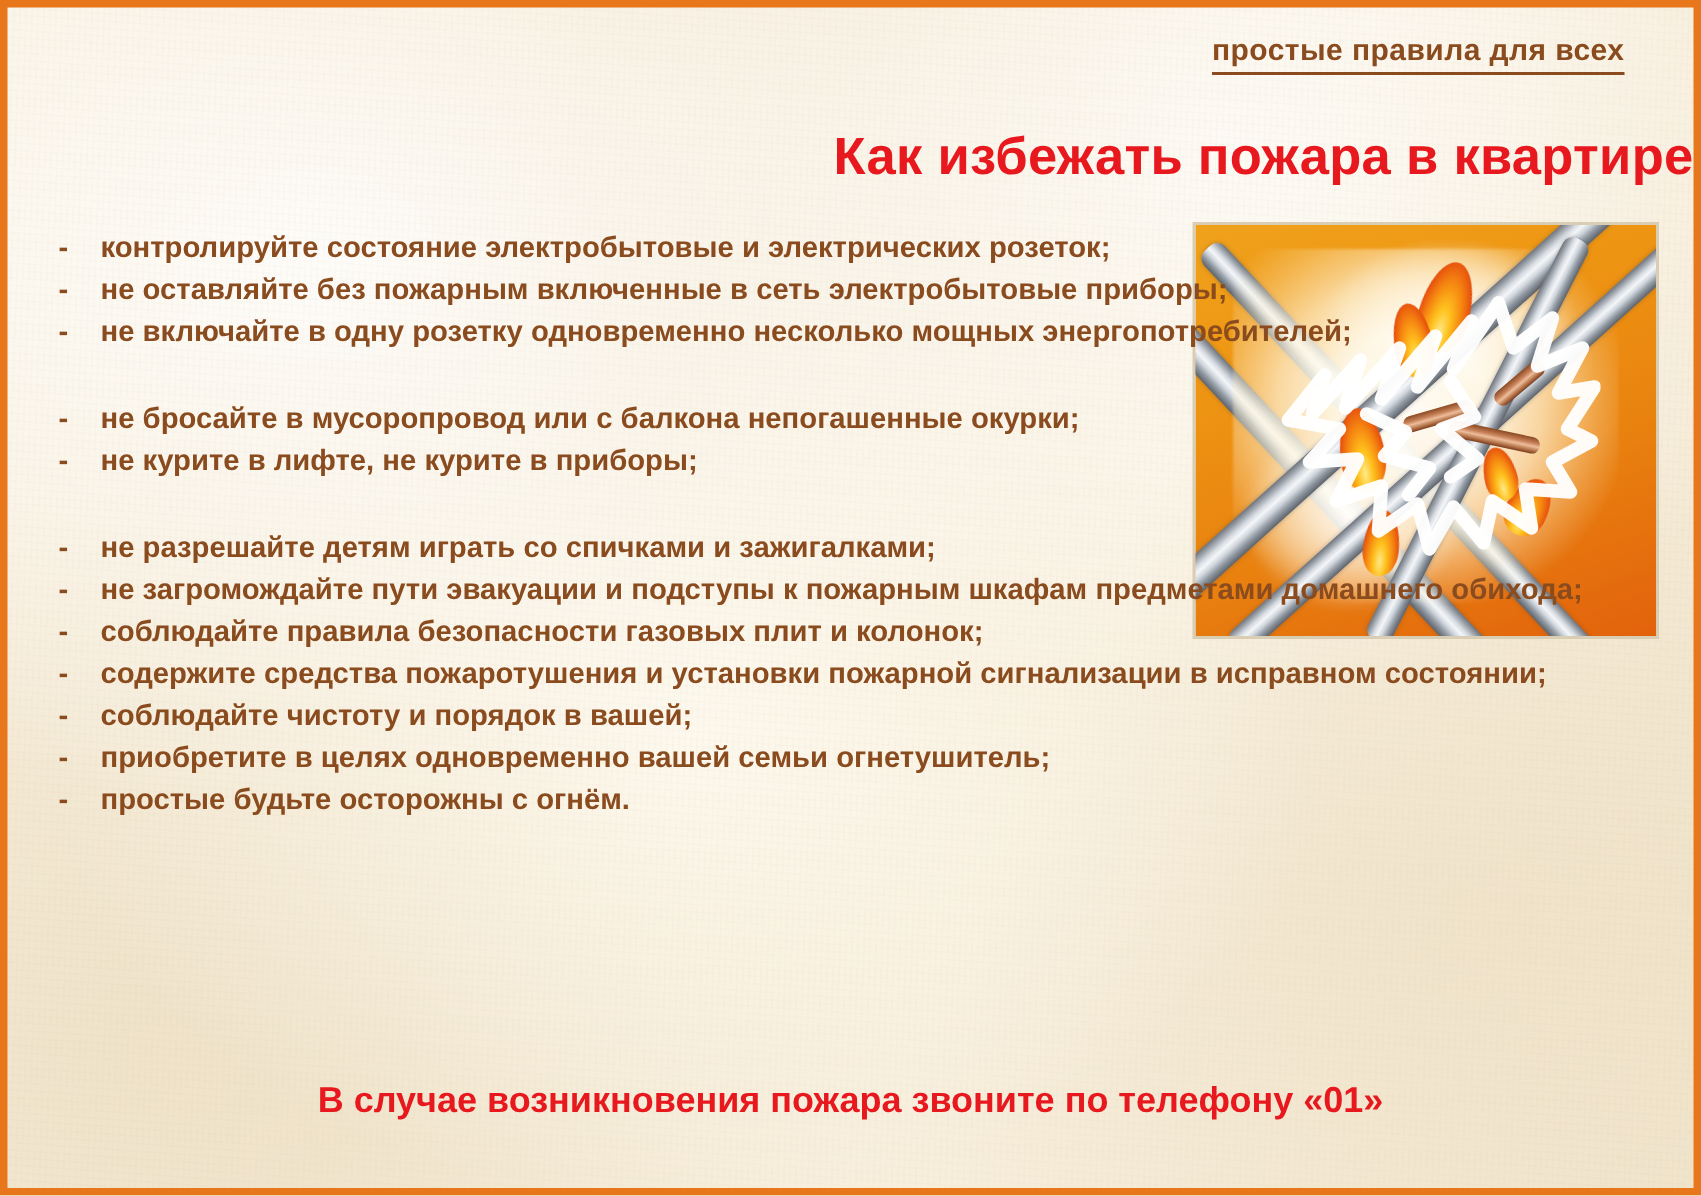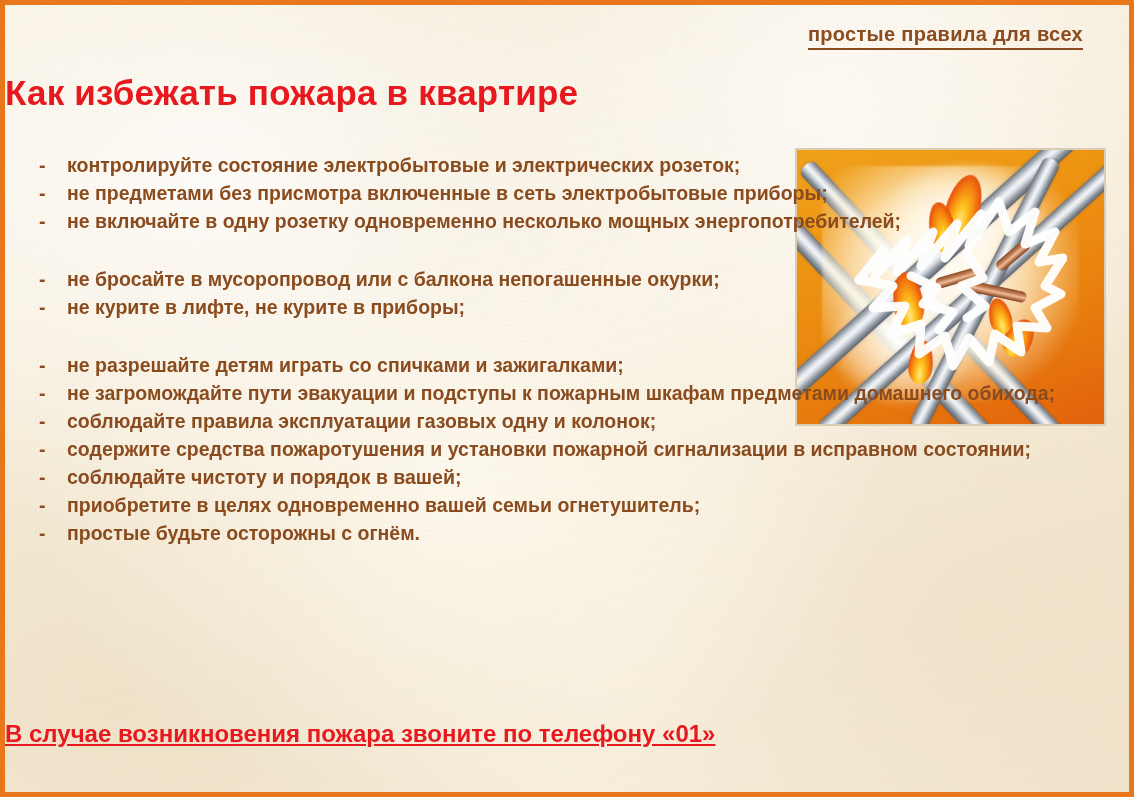--- a/index.html
+++ b/index.html
@@ -52,24 +52,24 @@
     color: #8A4B1E;
     letter-spacing: 0.3px;
     border-bottom: 2px solid #8A4B1E;
     padding-bottom: 2px;
     white-space: nowrap;
   }
 
   
   .title {
     position: absolute;
-    top: 68px;
+    top: 80px;
     left: 0;
     width: 1124px;
-    text-align: left;
+    text-align: right;
     font-size: 35px;
     font-weight: bold;
     color: #E8191E;
     letter-spacing: 0.2px;
     white-space: nowrap;
   }
 
   
   .illustration {
     position: absolute;
@@ -180,25 +180,25 @@
     flex: 1 1 auto;
   }
   .group-gap { height: 30px; }
 
   
   .footer {
     position: absolute;
     left: 0;
     top: 715px;
     width: 1124px;
+    text-align: center;
     font-size: 24px;
     font-weight: bold;
     color: #E8191E;
     white-space: nowrap;
-    text-decoration: underline;
   }
 </style>
 </head>
 <body>
 
 <div class="poster">
   <div class="paper-grain"></div>
 
   <div class="tagline">простые правила для всех</div>
 
@@ -234,21 +234,21 @@
     </div>
   </div>
 
   <div class="list">
       <div class="li">
         <span class="dash">-</span>
         <span class="txt">контролируйте состояние электробытовые и электрических  розеток;</span>
       </div>
       <div class="li">
         <span class="dash">-</span>
-        <span class="txt">не предметами без присмотра включенные в сеть электробытовые приборы;</span>
+        <span class="txt">не оставляйте без пожарным включенные в сеть электробытовые приборы;</span>
       </div>
       <div class="li">
         <span class="dash">-</span>
         <span class="txt">не включайте в одну розетку одновременно несколько мощных энергопотребителей;</span>
       </div>
       <div class="group-gap"></div>
       <div class="li">
         <span class="dash">-</span>
         <span class="txt">не бросайте в мусоропровод или с балкона непогашенные окурки;</span>
       </div>
@@ -260,21 +260,21 @@
       <div class="li">
         <span class="dash">-</span>
         <span class="txt">не разрешайте детям играть со спичками и зажигалками;</span>
       </div>
       <div class="li">
         <span class="dash">-</span>
         <span class="txt">не загромождайте  пути эвакуации и подступы к пожарным шкафам предметами домашнего обихода;</span>
       </div>
       <div class="li">
         <span class="dash">-</span>
-        <span class="txt">соблюдайте правила эксплуатации  газовых одну и колонок;</span>
+        <span class="txt">соблюдайте правила безопасности  газовых плит и колонок;</span>
       </div>
       <div class="li">
         <span class="dash">-</span>
         <span class="txt">содержите средства  пожаротушения и установки  пожарной  сигнализации  в исправном состоянии;</span>
       </div>
       <div class="li">
         <span class="dash">-</span>
         <span class="txt">соблюдайте  чистоту  и порядок в вашей;</span>
       </div>
       <div class="li">

